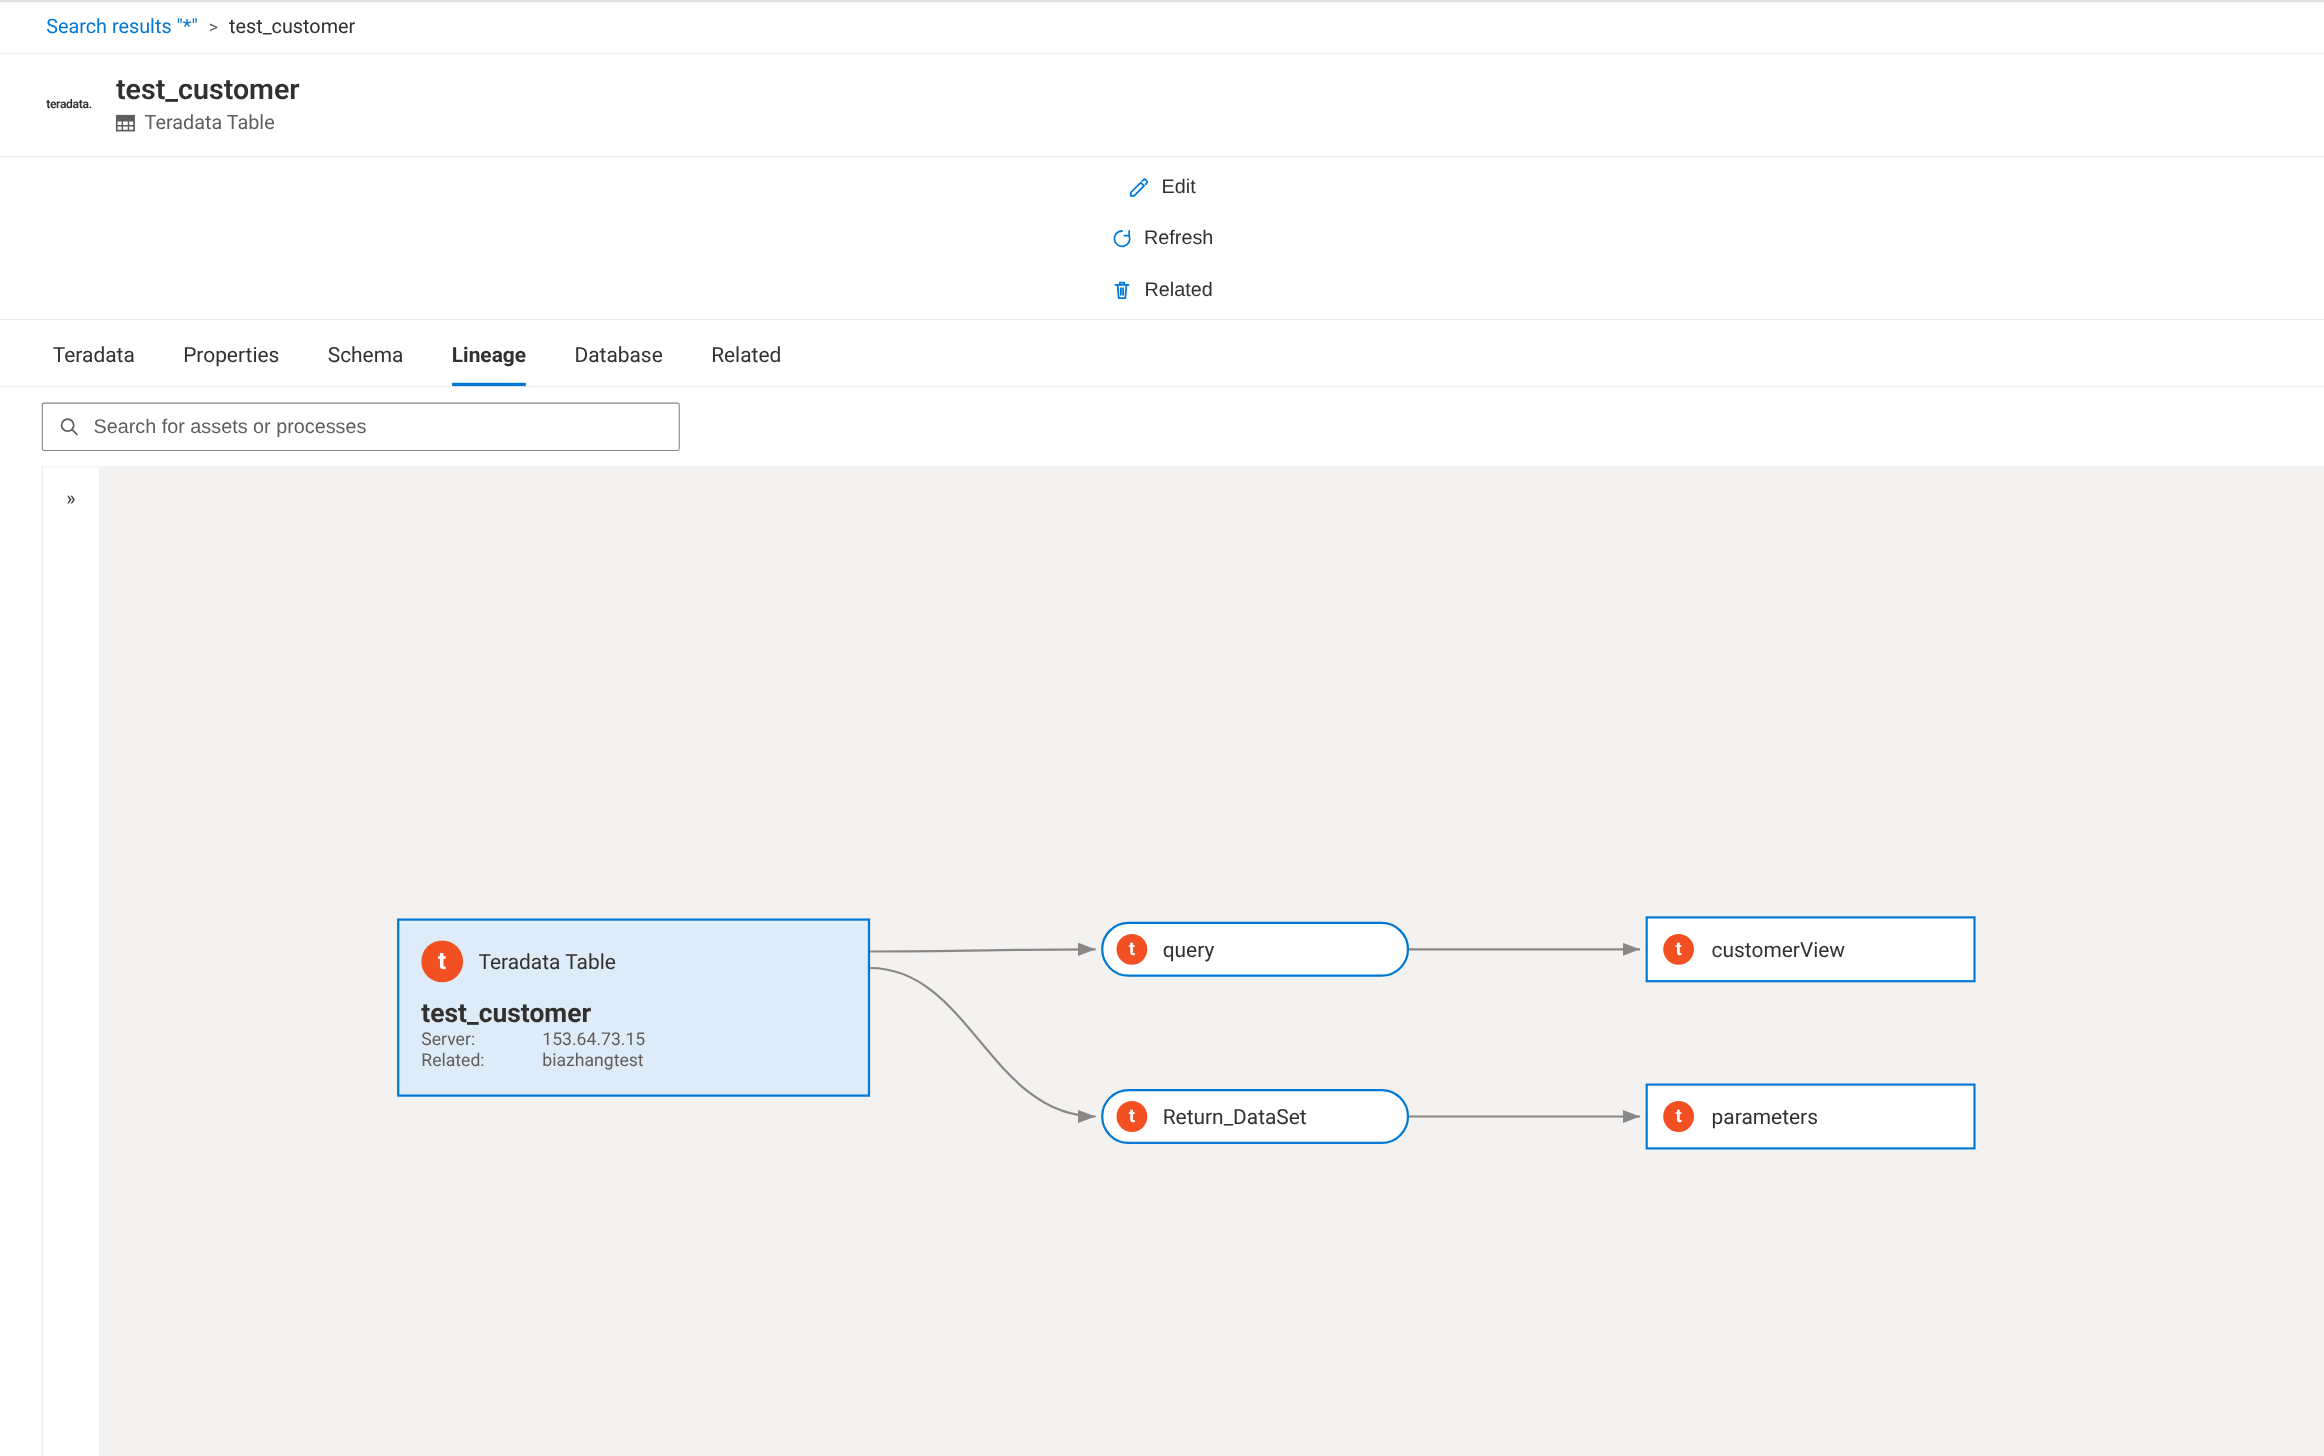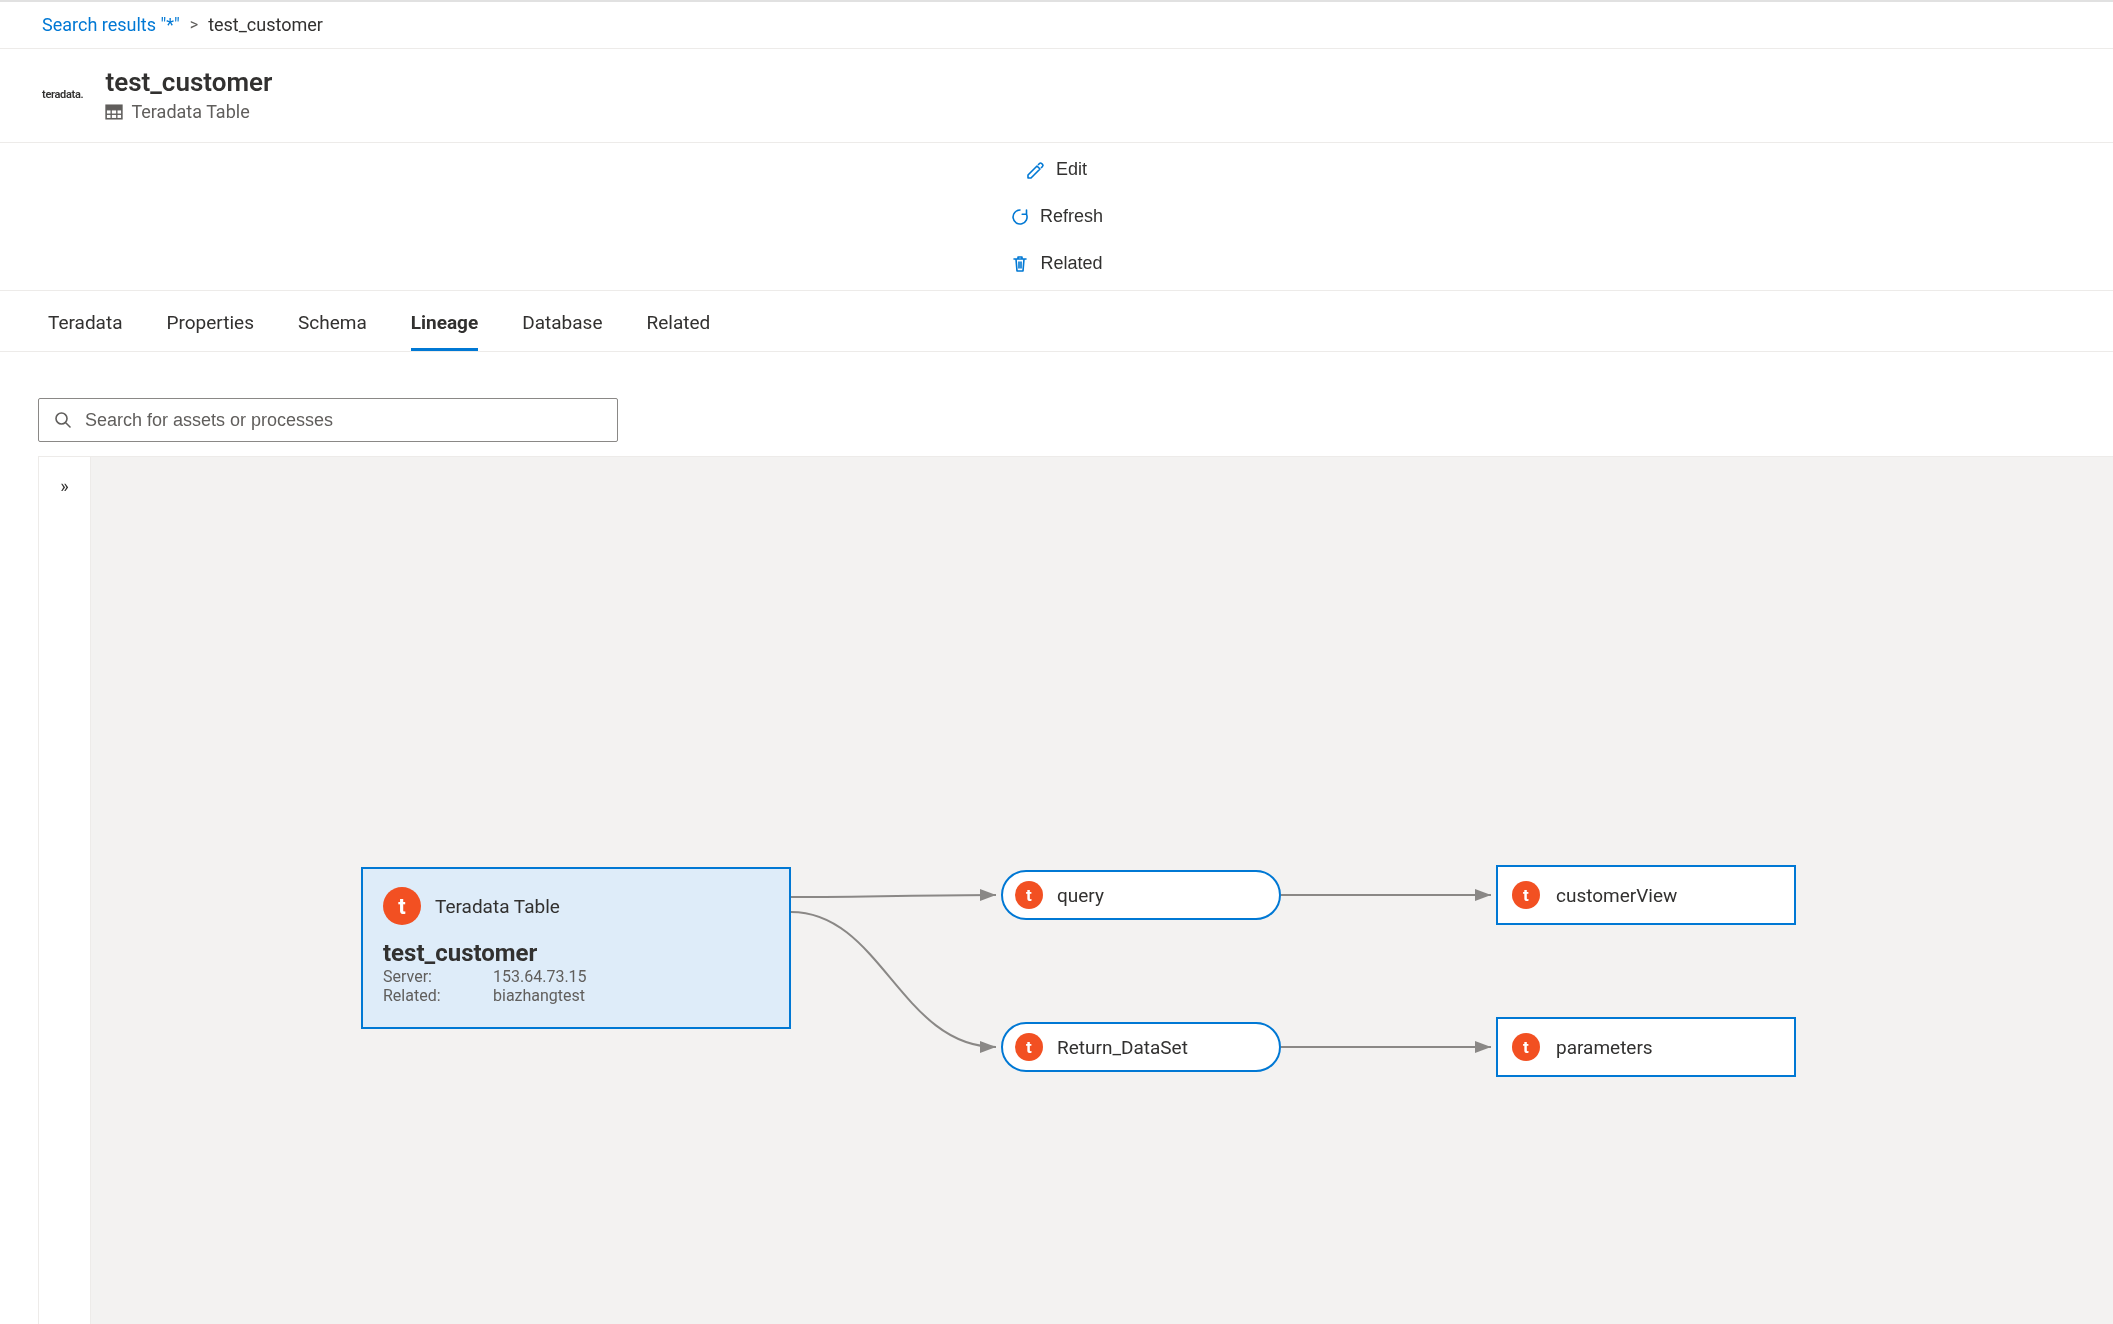--- a/index.html
+++ b/index.html
@@ -78,21 +78,21 @@
   }
   .tab.active { font-weight: 700; border-bottom-color: #0078d4; }
 
   
   .search-row { padding: 14px 38px; }
   .search-box {
     width: 580px; height: 44px;
     border: 1px solid #8a8886;
     border-radius: 2px;
     display: flex; align-items: center;
-    padding: 0 14px; gap: 12px; margin-top: 32px;
+    padding: 0 14px; gap: 12px;
   }
   .search-box input {
     border: none; outline: none; flex: 1;
     font-size: 18px; color: #323130; background: transparent;
   }
   .search-box input::placeholder { color: #605e5c; }
   .search-icon-svg { width: 20px; height: 20px; stroke: #605e5c; }
 
   
   .canvas-wrap {

